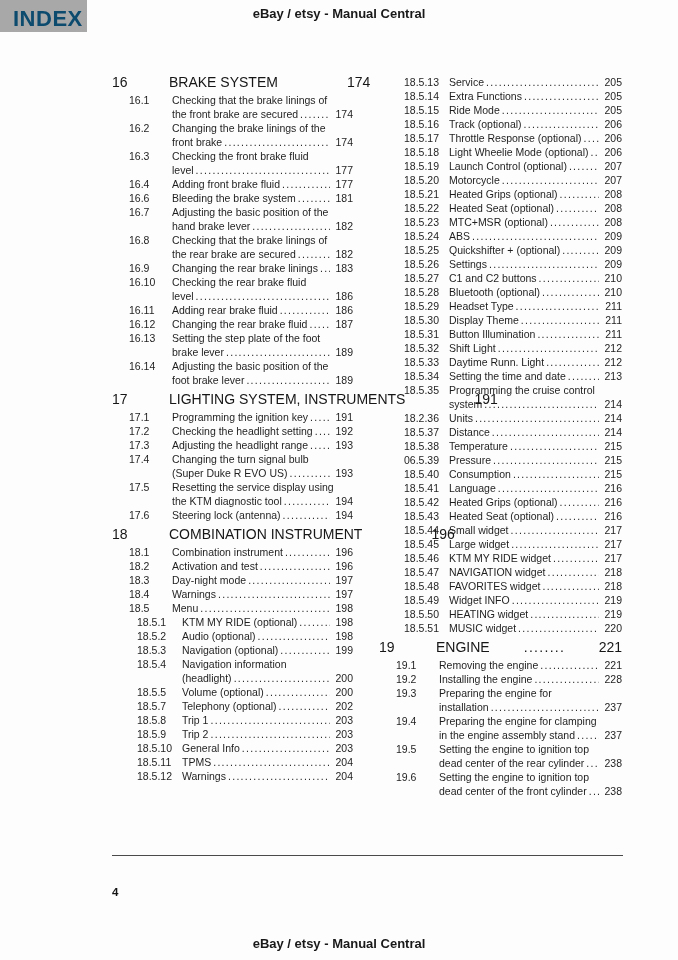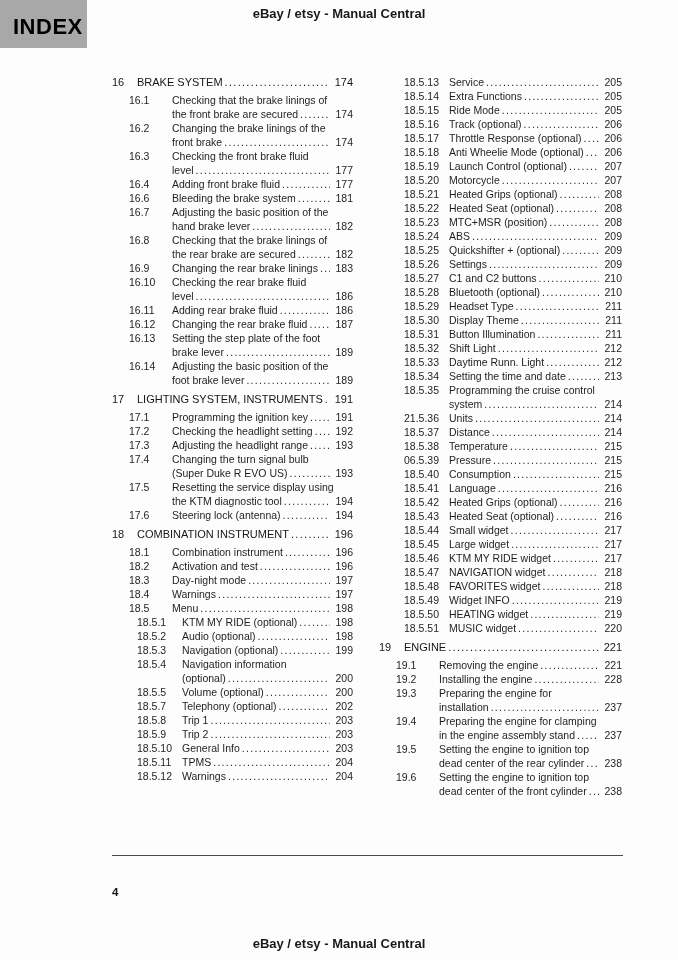--- a/index.html
+++ b/index.html
@@ -6,39 +6,39 @@
   html,body { width:678px; height:960px; }
   body {
     position:relative;
     background:#fdfdfd;
     font-family:"Liberation Sans", sans-serif;
     color:#1b1b1b;
     overflow:hidden;
   }
   .index-tab {
     position:absolute; left:0; top:0;
-    width:87px; height:48px;
+    width:87px; height:32px;
     background:#a8a8a8;
     display:flex; align-items:center;
     padding-left:13px; padding-top:6px;
     font-weight:bold; font-size:22px; letter-spacing:0.5px;
-    color:#000000;
+    color:#0c4a6e;
   }
   .header-title {
     position:absolute; top:6px; left:0; right:0;
     text-align:center; font-size:13px; font-weight:bold; color:#191919;
   }
   .toc-col { position:absolute; top:75px; font-size:10.5px; line-height:14px; color:#1e1e1e; }
   .col-0 { left:112px; width:241px; }
   .col-1 { left:379px; width:243px; }
   .toc-section { margin-top:5px; }
   .toc-section:first-child { margin-top:0; }
   .toc-row.section-header {
     display:flex; align-items:flex-start;
-    font-size:11px; margin-bottom:4px; color:#161616;
+    font-size:14px; margin-bottom:4px; color:#161616;gap:32px;
   }
   .section-header .num { flex:none; width:25px; }
   .section-header .txt { flex:none; }
   .toc-entry { display:flex; }
   .toc-entry.lvl2 { padding-left:17px; }
   .toc-entry.lvl2 > .num { flex:none; width:43px; }
   .toc-entry.lvl3 { padding-left:25px; }
   .toc-entry.lvl3 > .num { flex:none; width:45px; }
   .toc-entry .body { flex:1 1 auto; min-width:0; }
   .line { white-space:nowrap; }
@@ -373,21 +373,21 @@
             <span class="dots"></span>
             <span class="pg">199</span>
           </div>
         </div>
       </div>
       <div class="toc-entry lvl3">
         <span class="num">18.5.4</span>
         <div class="body">
           <div class="line">Navigation information</div>
           <div class="line last">
-            <span class="txt">(optional)</span>
+            <span class="txt">(headlight)</span>
             <span class="dots"></span>
             <span class="pg">200</span>
           </div>
         </div>
       </div>
       <div class="toc-entry lvl3">
         <span class="num">18.5.5</span>
         <div class="body">
           <div class="line last">
             <span class="txt">Volume (optional)</span>
@@ -507,21 +507,21 @@
             <span class="txt">Throttle Response (optional)</span>
             <span class="dots"></span>
             <span class="pg">206</span>
           </div>
         </div>
       </div>
       <div class="toc-entry lvl3">
         <span class="num">18.5.18</span>
         <div class="body">
           <div class="line last">
-            <span class="txt">Anti Wheelie Mode (optional)</span>
+            <span class="txt">Light Wheelie Mode (optional)</span>
             <span class="dots"></span>
             <span class="pg">206</span>
           </div>
         </div>
       </div>
       <div class="toc-entry lvl3">
         <span class="num">18.5.19</span>
         <div class="body">
           <div class="line last">
             <span class="txt">Launch Control (optional)</span>
@@ -557,21 +557,21 @@
             <span class="txt">Heated Seat (optional)</span>
             <span class="dots"></span>
             <span class="pg">208</span>
           </div>
         </div>
       </div>
       <div class="toc-entry lvl3">
         <span class="num">18.5.23</span>
         <div class="body">
           <div class="line last">
-            <span class="txt">MTC+MSR (position)</span>
+            <span class="txt">MTC+MSR (optional)</span>
             <span class="dots"></span>
             <span class="pg">208</span>
           </div>
         </div>
       </div>
       <div class="toc-entry lvl3">
         <span class="num">18.5.24</span>
         <div class="body">
           <div class="line last">
             <span class="txt">ABS</span>
@@ -685,21 +685,21 @@
         <div class="body">
           <div class="line">Programming the cruise control</div>
           <div class="line last">
             <span class="txt">system</span>
             <span class="dots"></span>
             <span class="pg">214</span>
           </div>
         </div>
       </div>
       <div class="toc-entry lvl3">
-        <span class="num">21.5.36</span>
+        <span class="num">18.2.36</span>
         <div class="body">
           <div class="line last">
             <span class="txt">Units</span>
             <span class="dots"></span>
             <span class="pg">214</span>
           </div>
         </div>
       </div>
       <div class="toc-entry lvl3">
         <span class="num">18.5.37</span>

